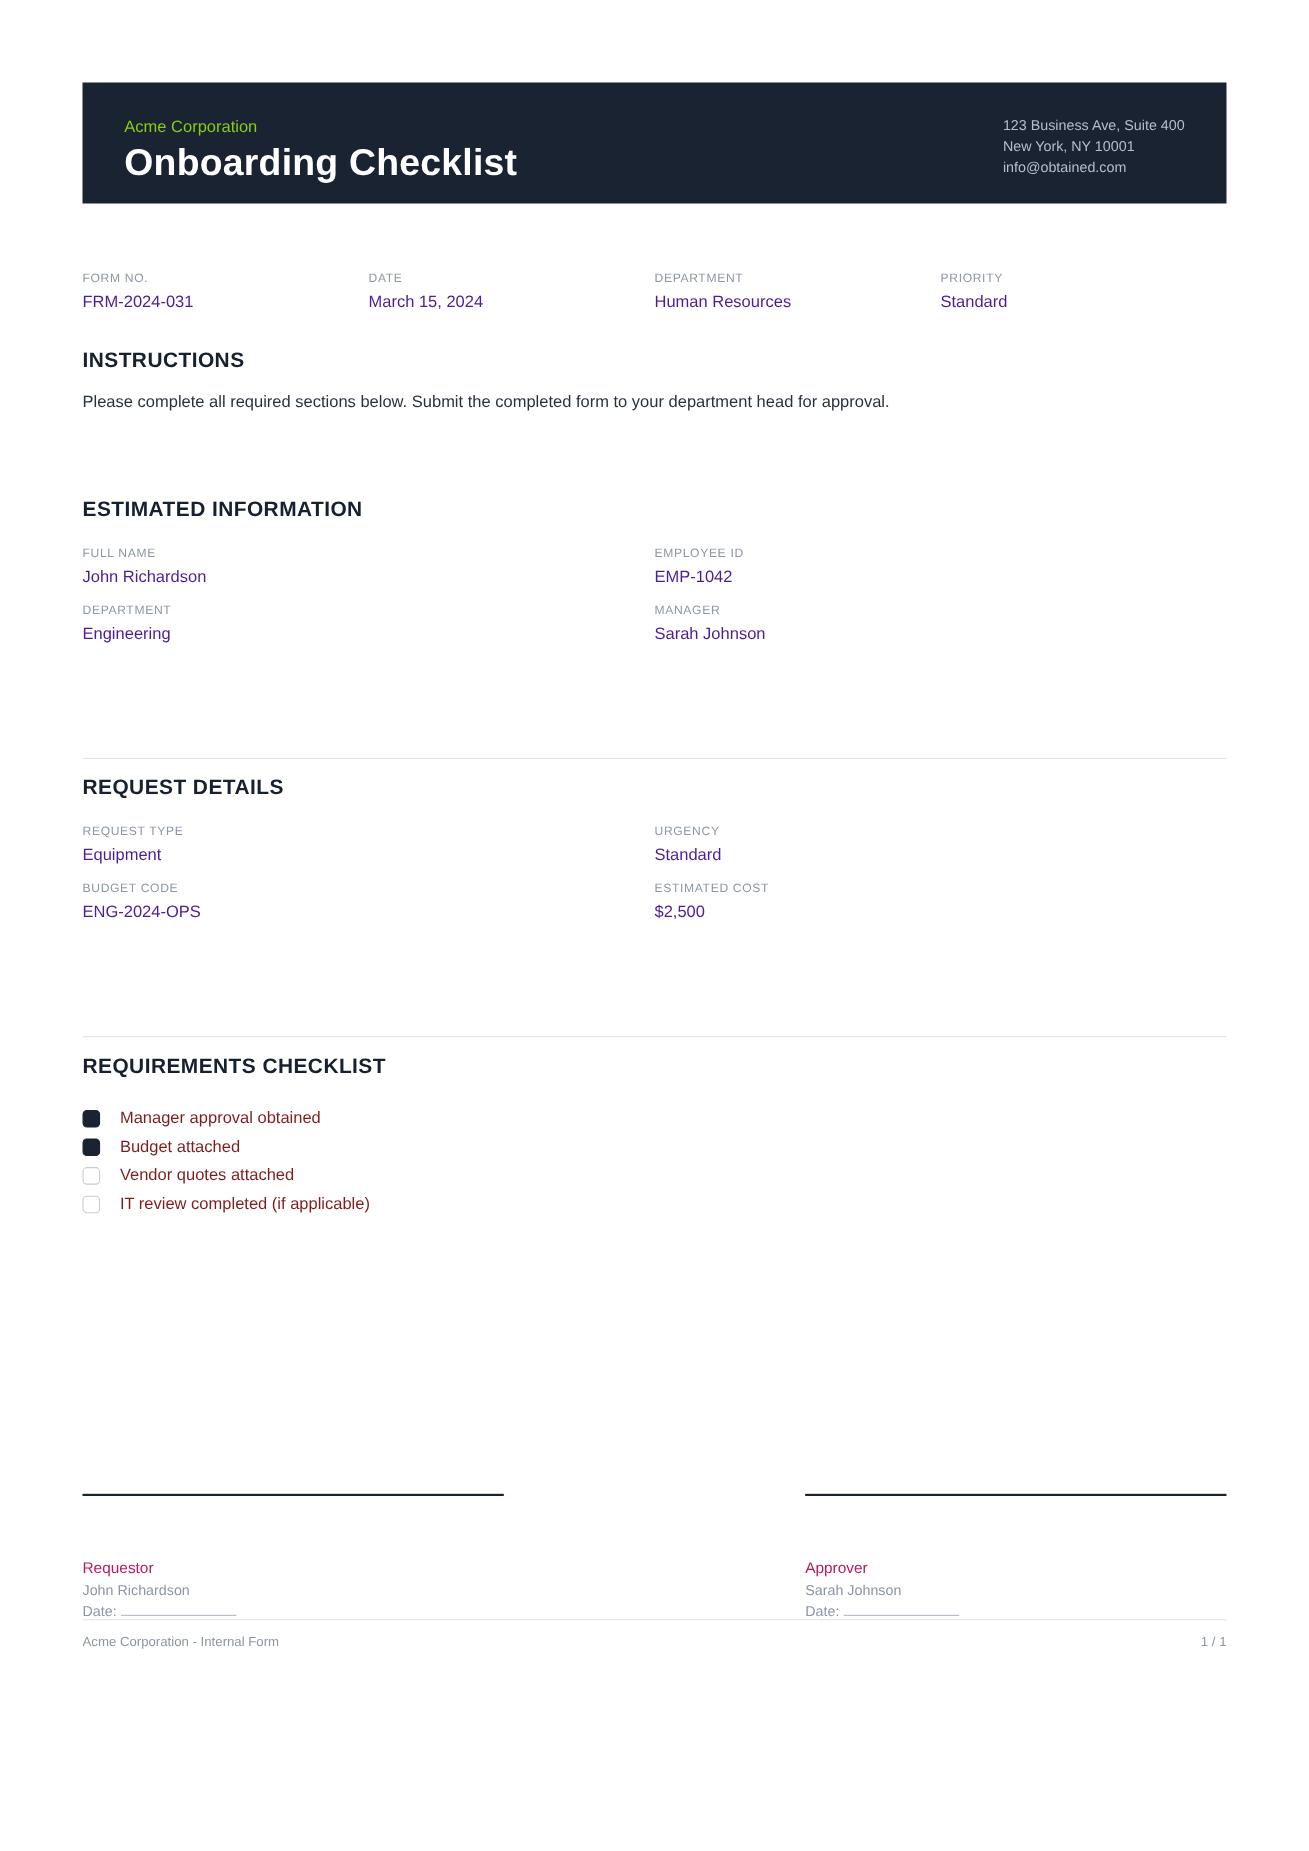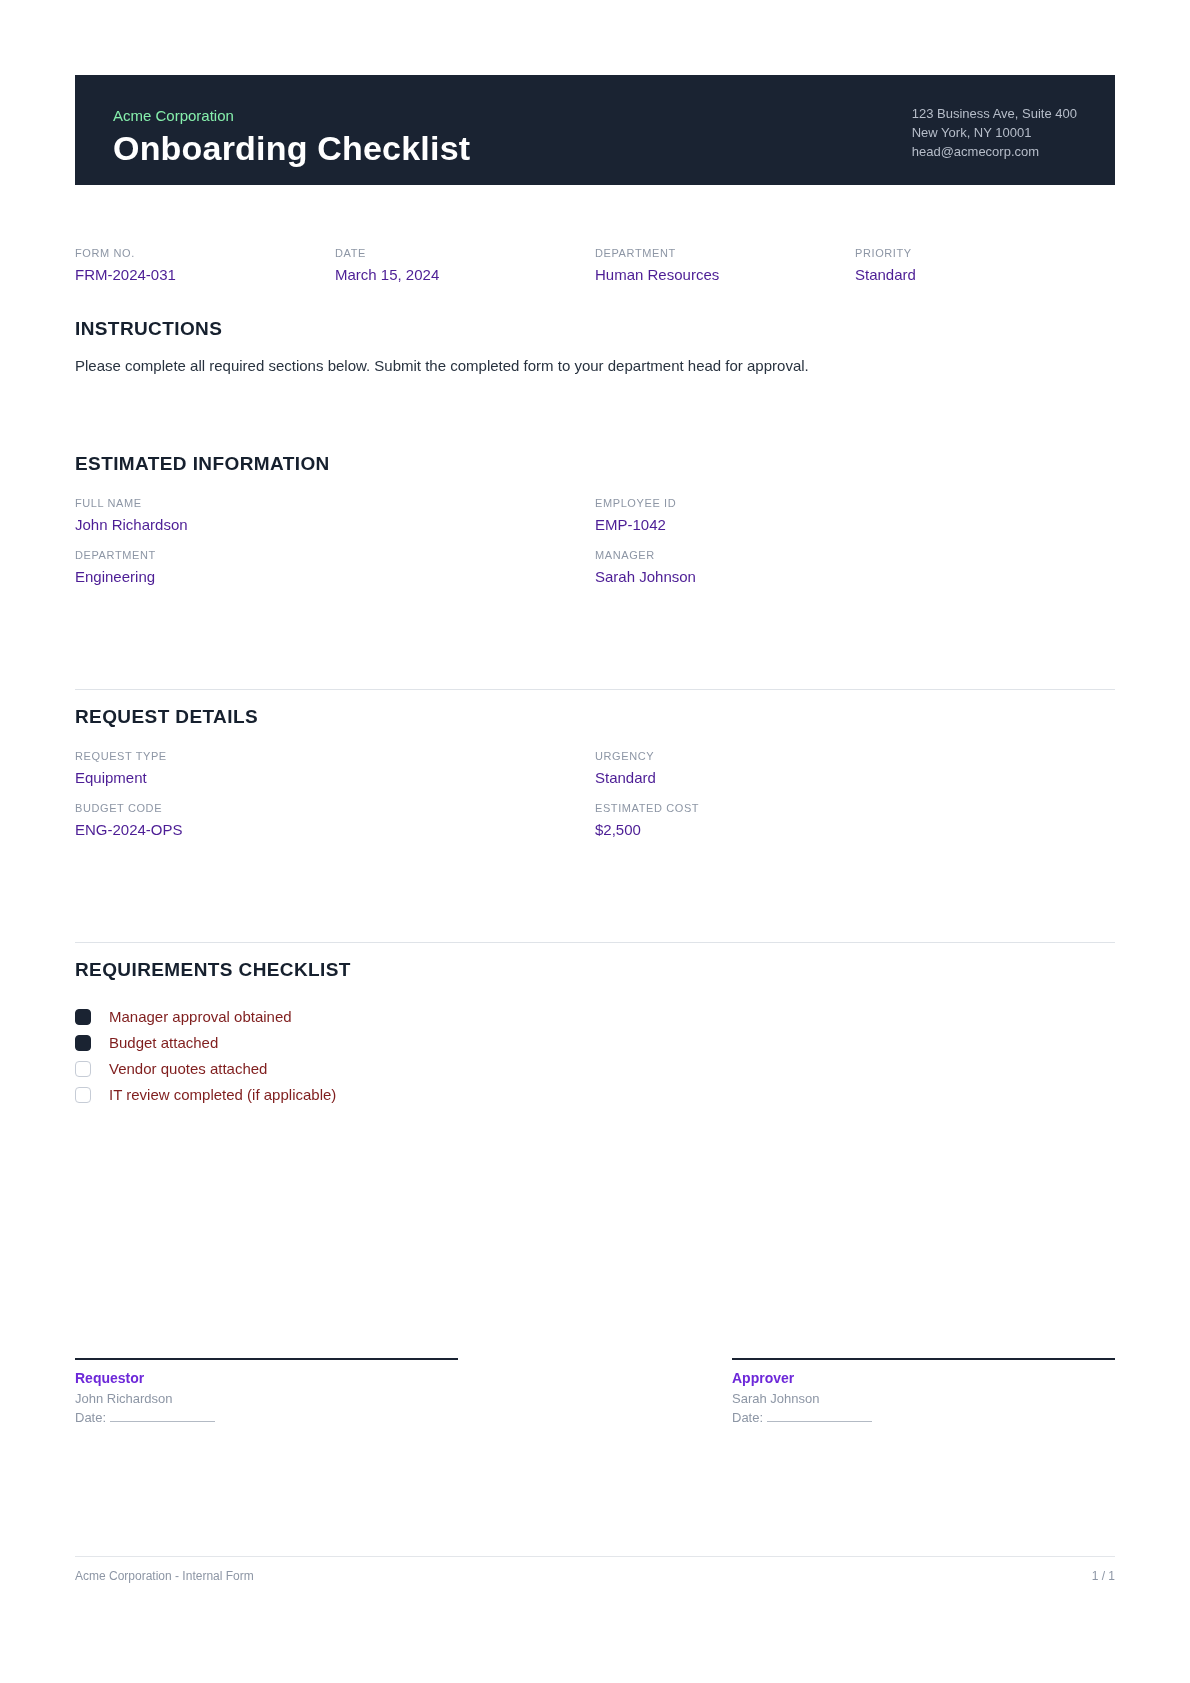--- a/index.html
+++ b/index.html
@@ -25,21 +25,21 @@
   
   .doc-header{
     background:var(--header-bg);
     height:110px;
     display:flex;
     justify-content:space-between;
     align-items:stretch;
     padding:22px 38px 18px 38px;
   }
   .header-left{display:flex;flex-direction:column;justify-content:flex-end;}
-  .company{color:#86efac;font-size:15px;margin-bottom:7px;}
+  .company{color:#84cc16;font-size:15px;margin-bottom:7px;}
   .doc-title{color:#ffffff;font-size:34px;font-weight:bold;line-height:1.05;letter-spacing:.2px;}
   .header-right{
     color:#b6bdc9;font-size:13px;line-height:1.45;text-align:left;
     padding-top:8px;
   }
   
   .meta-row{
     margin-top:62px;
     display:grid;
     grid-template-columns:repeat(4,1fr);
@@ -106,33 +106,32 @@
   .signatures{
     margin-top:250px;
     display:flex;
     justify-content:space-between;
   }
   .sig-block{
     width:383px;
     border-top:2px solid var(--accent-dark);
     padding-top:10px;
   }
-  .sig-role{font-size:14px;font-weight:bold;color:#6d28d9;}
+  .sig-role{font-size:14px;font-weight:normal;color:#be185d;margin-top:47px;}
   .sig-name{font-size:13px;color:var(--label-gray);margin-top:5px;}
   .sig-date{font-size:13px;color:var(--label-gray);margin-top:4px;}
   .date-line{
     display:inline-block;
     width:105px;
     border-bottom:1px solid #b3bac4;
     height:12px;
     margin-left:4px;
   }
   
   .doc-footer{
-    margin-top:131px;
     border-top:1px solid #e3e6ea;
     padding-top:12px;
     display:flex;
     justify-content:space-between;
     font-size:12px;
     color:var(--label-gray);
   }
 </style>
 </head>
 <body>
@@ -140,21 +139,21 @@
 <div class="page">
 
   <header class="doc-header">
     <div class="header-left">
       <div class="company">Acme Corporation</div>
       <div class="doc-title">Onboarding Checklist</div>
     </div>
     <div class="header-right">
       <div>123 Business Ave, Suite 400</div>
       <div>New York, NY 10001</div>
-      <div>head@acmecorp.com</div>
+      <div>info@obtained.com</div>
     </div>
   </header>
 
   <section class="meta-row">
     <div class="meta-field">
       <div class="field-label">FORM NO.</div>
       <div class="field-value">FRM-2024-031</div>
     </div>
     <div class="meta-field">
       <div class="field-label">DATE</div>

